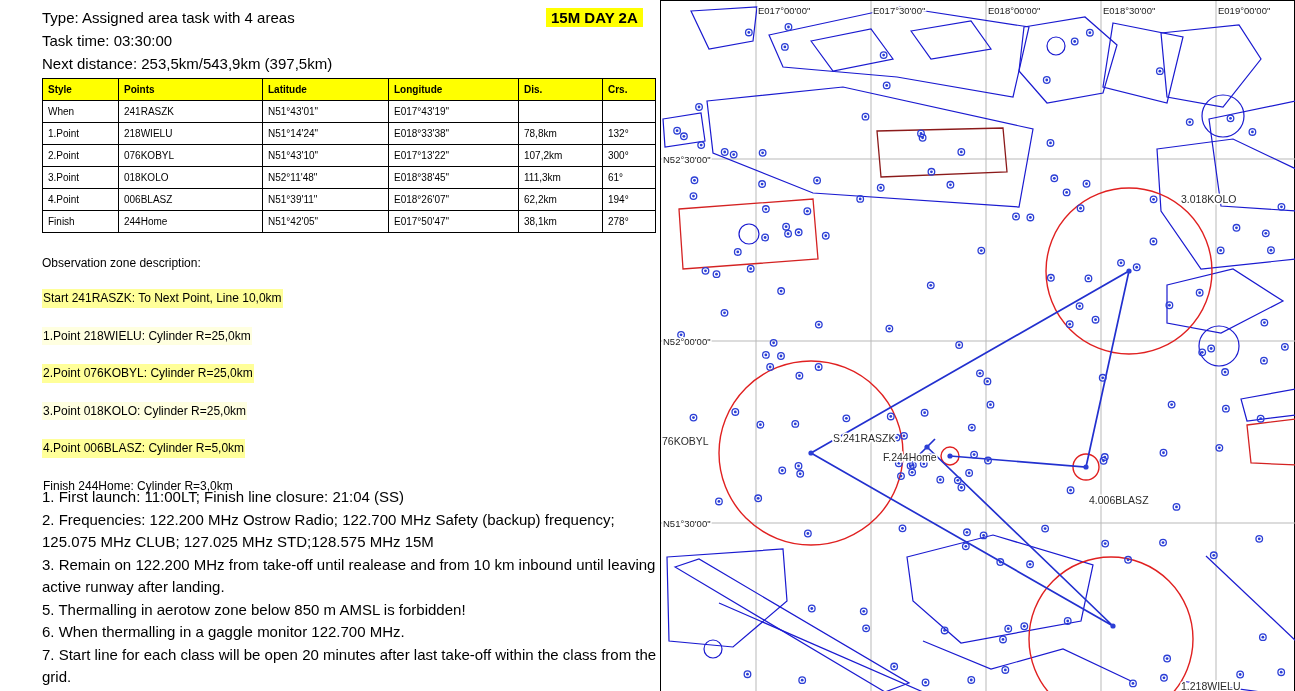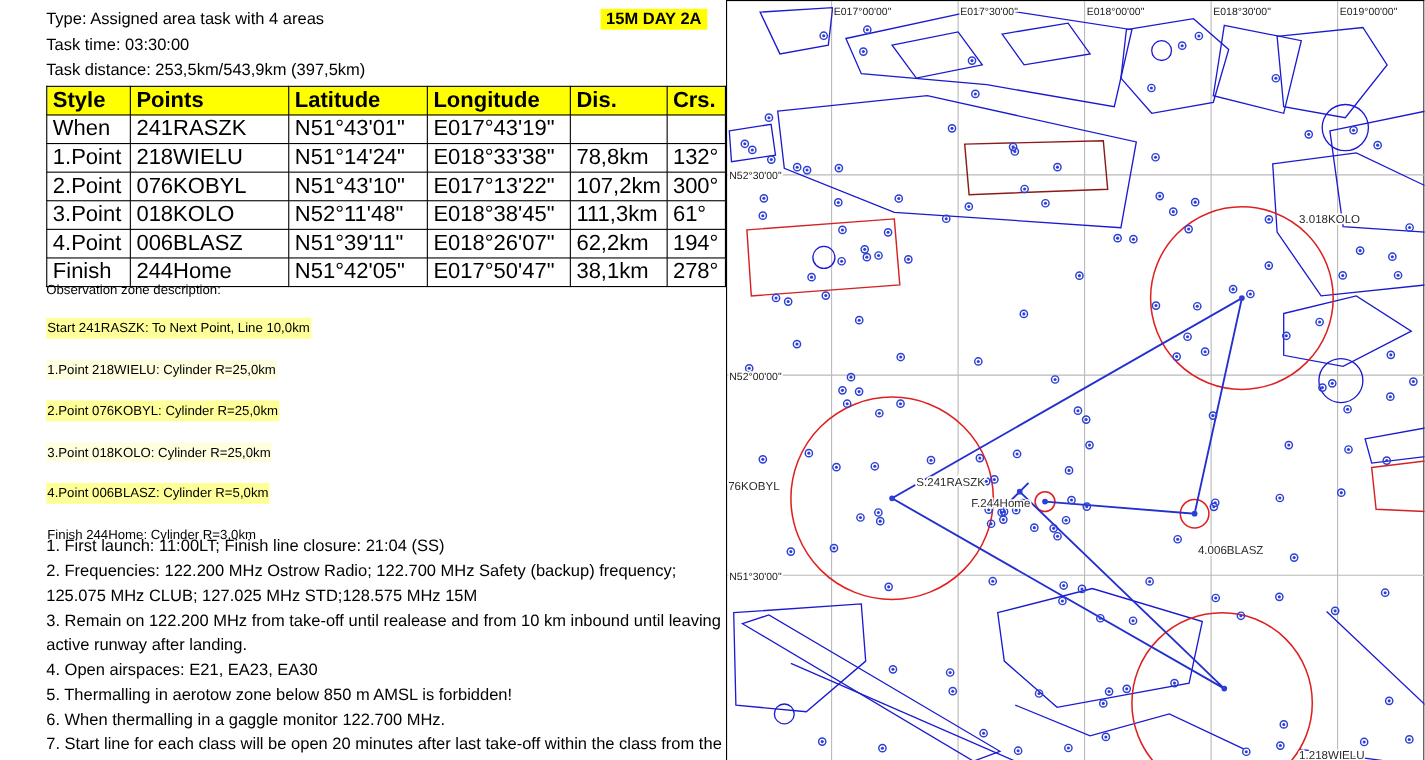--- a/index.html
+++ b/index.html
@@ -8,21 +8,21 @@
   #sheet { position:relative; width:1295px; height:691px; }
 
   
   .hdr { position:absolute; left:42px; font-weight:normal; font-size:15px; white-space:nowrap; }
   #hdr-type { top:9px; }
   #hdr-time { top:32px; }
   #hdr-dist { top:55px; }
   #day-badge { position:absolute; left:546px; top:8px; background:#ffff00; font-weight:bold;
                font-size:15px; padding:1px 5px; }
 
-  table.task { position:absolute; left:42px; top:78px; border-collapse:collapse; font-size:20px; }
+  table.task { position:absolute; left:42px; top:78px; border-collapse:collapse; font-size:10px; }
   table.task th, table.task td { border:1px solid #000; padding:1px 5px; height:22px; text-align:left;
                font-weight:normal; white-space:nowrap; }
   table.task th { background:#ffff00; font-weight:bold; }
   .c-style{width:76px;} .c-points{width:144px;} .c-lat{width:126px;} .c-lon{width:130px;}
   .c-dis{width:84px;} .c-crs{width:53px;}
 
   #obs { position:absolute; left:42px; top:256px; font-size:12px; }
   #obs .obs-title { margin-bottom:4px; }
   #obs .obs-line { line-height:18.5px;margin-top:19px; }
   #obs .obs-line span { display:inline-block; padding:0 1px; }
@@ -41,21 +41,21 @@
   text.wplbl  { font-size:10.5px; fill:#2b2b2b; paint-order:stroke; stroke:#fff; stroke-width:3px; }
 </style>
 </head>
 <body>
 
 <div id="sheet">
 
   <div class="hdr" id="hdr-type">Type: Assigned area task with 4 areas</div>
   <div id="day-badge">15M DAY 2A</div>
   <div class="hdr" id="hdr-time">Task time: 03:30:00</div>
-  <div class="hdr" id="hdr-dist">Task distance: 253,5km/543,9km (397,5km)</div>
+  <div class="hdr" id="hdr-dist">Next distance: 253,5km/543,9km (397,5km)</div>
 
   <table class="task">
     <thead>
       <tr>
         <th class="c-style">Style</th>
         <th class="c-points">Points</th>
         <th class="c-lat">Latitude</th>
         <th class="c-lon">Longitude</th>
         <th class="c-dis">Dis.</th>
         <th class="c-crs">Crs.</th>
@@ -120,21 +120,20 @@
     <div class="obs-line"><span class="hl-strong">2.Point 076KOBYL: Cylinder R=25,0km</span></div>
     <div class="obs-line"><span class="hl-pale">3.Point 018KOLO: Cylinder R=25,0km</span></div>
     <div class="obs-line"><span class="hl-strong">4.Point 006BLASZ: Cylinder R=5,0km</span></div>
     <div class="obs-line"><span class="hl-none">Finish 244Home: Cylinder R=3,0km</span></div>
   </div>
 
   <div id="notes">
     <p class="note">1. First launch: 11:00LT; Finish line closure: 21:04 (SS)</p>
     <p class="note">2. Frequencies: 122.200 MHz Ostrow Radio; 122.700 MHz Safety (backup) frequency; 125.075 MHz CLUB; 127.025 MHz STD;128.575 MHz 15M</p>
     <p class="note">3. Remain on 122.200 MHz from take-off until realease and from 10 km inbound until leaving active runway after landing.</p>
-    <p class="note">4. Open airspaces: E21, EA23, EA30</p>
     <p class="note">5. Thermalling in aerotow zone below 850 m AMSL is forbidden!</p>
     <p class="note">6. When thermalling in a gaggle monitor 122.700 MHz.</p>
     <p class="note">7. Start line for each class will be open 20 minutes after last take-off within the class from the grid.</p>
   </div>
 
   <div id="map">
     <svg width="635" height="691" viewBox="0 0 635 691" xmlns="http://www.w3.org/2000/svg">
 
       <g stroke="#b9b9b9" stroke-width="1">
         <line x1="95" y1="0" x2="95" y2="691"></line>

